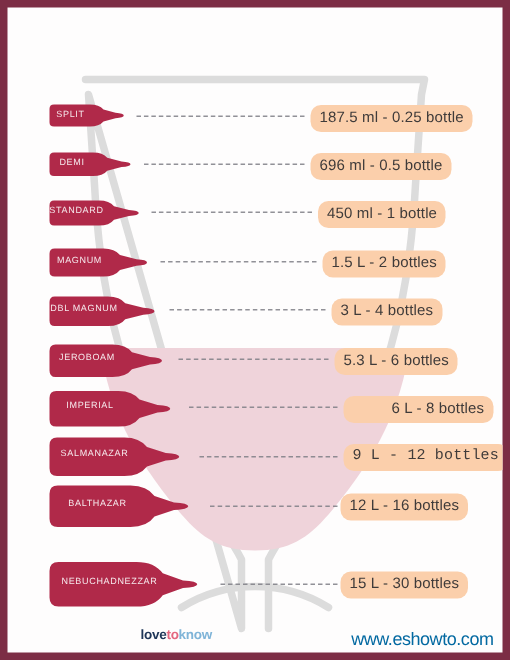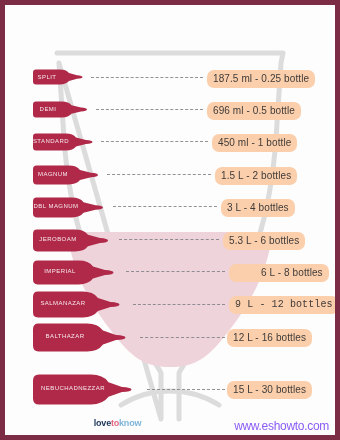--- a/index.html
+++ b/index.html
@@ -89,21 +89,21 @@
     letter-spacing:-0.2px;
     font-family:"Liberation Sans", sans-serif;
   }
   #logo .l1{color:#1d3557;}
   #logo .l2{color:#e4667f;}
   #logo .l3{color:#7fb4d8;}
   #watermark{
     position:absolute;
     right:6px;top:414px;
     font-size:12px;
-    color:#8b5cf6;
+    color:#0369a1;
     letter-spacing:-0.3px;
     font-family:"Liberation Sans", sans-serif;
   }
 </style>
 </head>
 <body>
 
 <div id="poster">
   <div id="inner">
 

